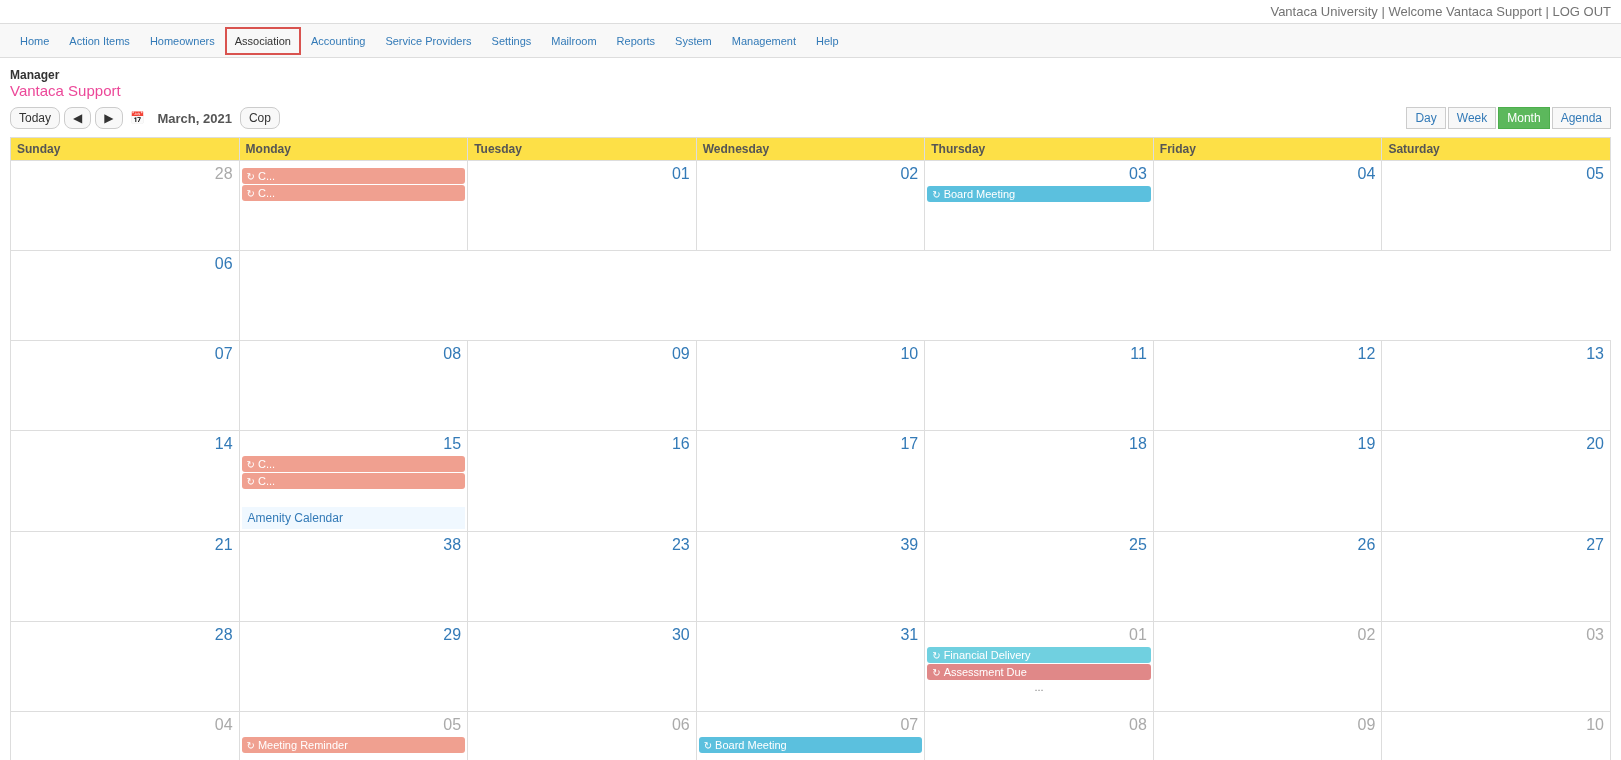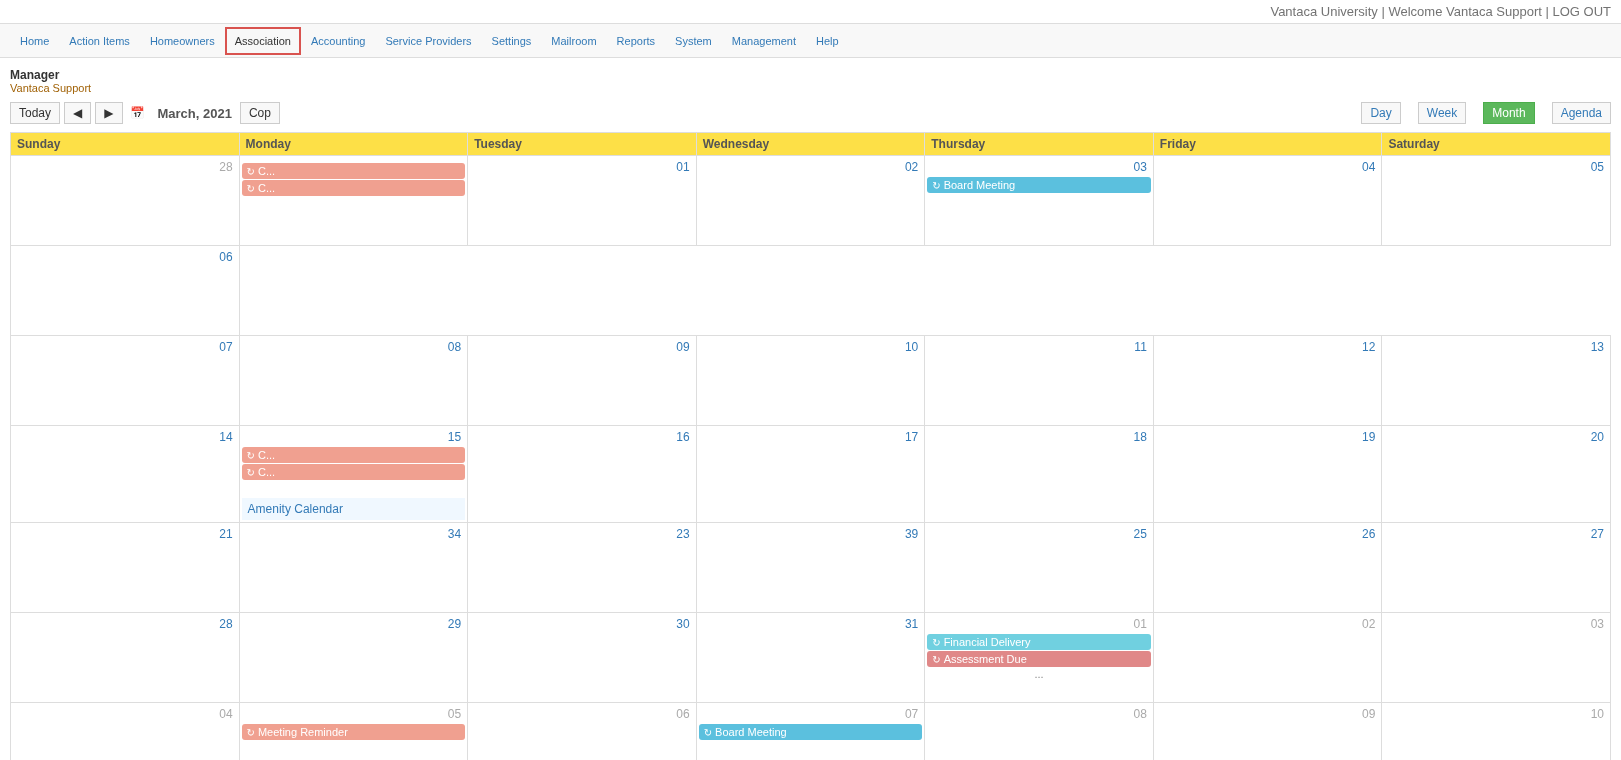--- a/index.html
+++ b/index.html
@@ -48,52 +48,52 @@
     .page-content {
       padding: 10px;
     }
     .page-title {
       font-size: 16px;
       color: #337ab7;
       margin-bottom: 6px;
     }
     .manager-section { margin-bottom: 8px; }
     .manager-label { font-weight: bold; font-size: 12px; }
-    .manager-name { font-size: 11px; color: #a16207; }
+    .manager-name { font-size: 15px; color: #ec4899; }
 
     
     .cal-toolbar {
       display: flex;
       justify-content: space-between;
       align-items: center;
       margin-bottom: 8px;
     }
     .cal-toolbar-left {
       display: flex;
       align-items: center;
       gap: 4px;
     }
     .btn-sm {
       padding: 3px 8px;
       border: 1px solid #ccc;
       background: #f8f8f8;
       cursor: pointer;
       font-size: 12px;
       color: #333;
-      border-radius: 0;
+      border-radius: 8px;
     }
     .cal-month-label {
       font-size: 13px;
       font-weight: bold;
       color: #555;
       margin: 0 4px;
     }
     .cal-toolbar-right {
       display: flex;
-      gap: 17px;
+      gap: 2px;
     }
     .view-btn {
       padding: 3px 8px;
       border: 1px solid #ccc;
       background: #f8f8f8;
       cursor: pointer;
       font-size: 12px;
       color: #337ab7;
     }
     .view-btn.active-view {
@@ -118,21 +118,21 @@
     .cal-grid td {
       border: 1px solid #ddd;
       vertical-align: top;
       height: 90px;
       padding: 2px;
       font-size: 11px;
       width: 14.28%;
     }
     .day-num {
       color: #337ab7;
-      font-size: 12px;
+      font-size: 16px;
       text-align: right;
       padding: 2px 4px;
     }
     .day-num.other-month { color: #aaa; }
     .cal-event {
       border-radius: 3px;
       padding: 2px 5px;
       margin: 1px 0;
       font-size: 11px;
       color: #fff;
@@ -305,21 +305,21 @@
         <td>
           <div class="day-num">20</div>
         </td>
       </tr>
 
       <tr>
         <td>
           <div class="day-num">21</div>
         </td>
         <td>
-          <div class="day-num">34</div>
+          <div class="day-num">38</div>
         </td>
         <td>
           <div class="day-num">23</div>
         </td>
         <td>
           <div class="day-num">39</div>
         </td>
         <td>
           <div class="day-num">25</div>
         </td>

